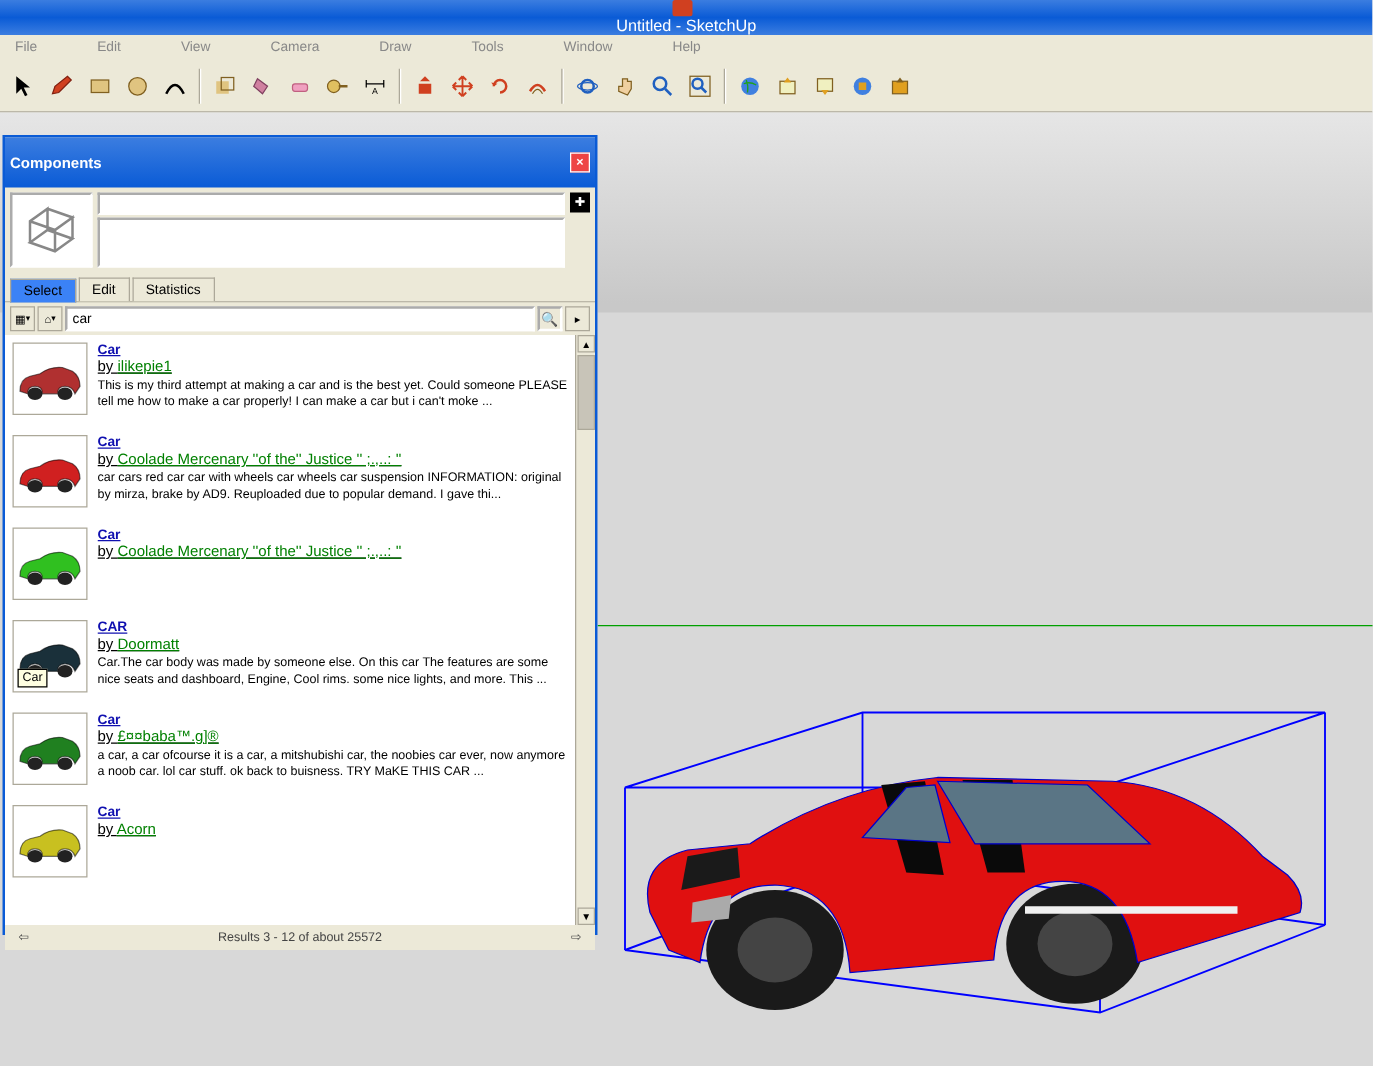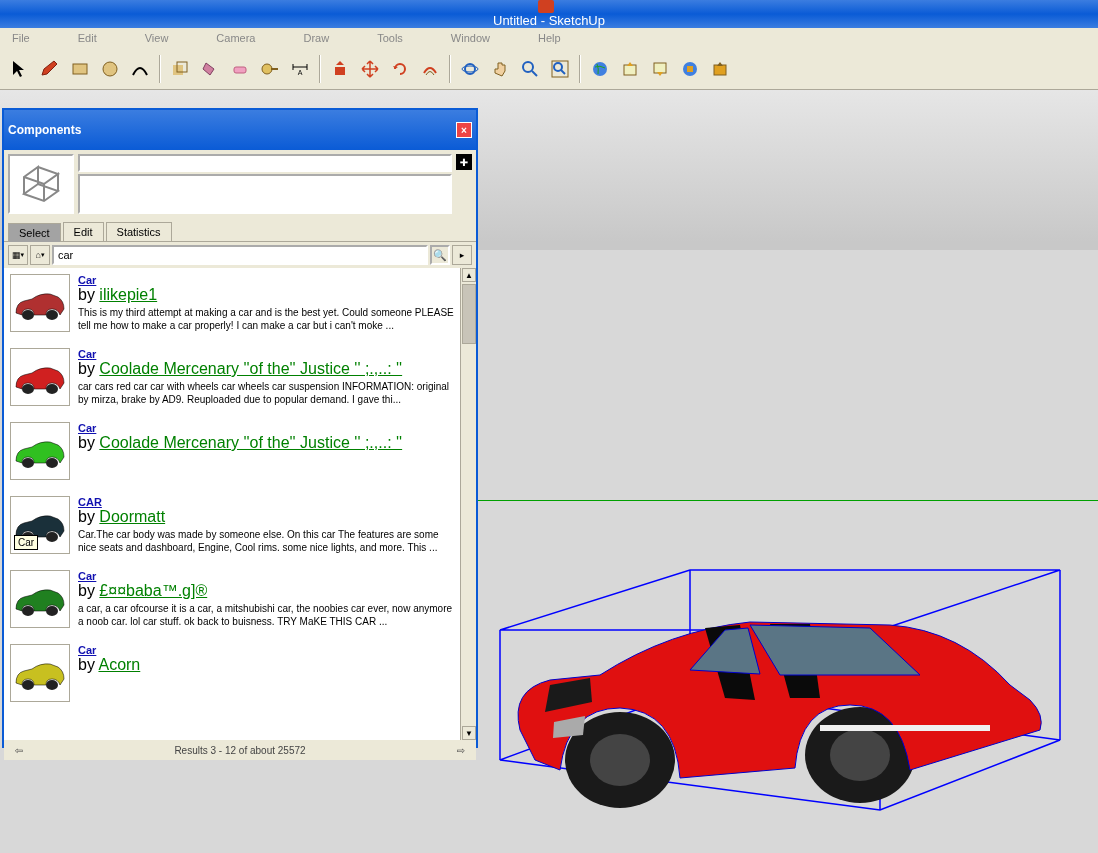--- a/index.html
+++ b/index.html
@@ -29,38 +29,38 @@
 .panel-preview { height: 68px; display: flex; padding: 4px; gap: 4px; }
 .preview-thumb { width: 66px; height: 60px; border: 2px inset #fff; background: #fff; display:flex; align-items:center; justify-content:center; }
 .preview-inputs { flex: 1; display: flex; flex-direction: column; gap: 2px; }
 .preview-input { height: 18px; border: 2px inset #fff; background: #fff; }
 .preview-textarea { flex: 1; border: 2px inset #fff; background: #fff; }
 .preview-side { width: 16px; display:flex; flex-direction:column; gap:2px; }
 .side-btn { width:16px; height:16px; background:#000; color:#fff; display:flex; align-items:center; justify-content:center; font-size:10px; cursor:pointer; }
 
 .panel-tabs { height: 24px; display: flex; align-items: flex-end; padding: 0 4px; border-bottom: 1px solid #aca899; }
 .tab { padding: 3px 10px; border: 1px solid #aca899; border-bottom: none; background: #ece9d8; margin-right: 2px; cursor: pointer; font-size: 11px; }
-.tab.active { background: #a3a3a3; position: relative; top: 1px; font-weight: normal; }
+.tab.active { background: #3b82f6; position: relative; top: 1px; font-weight: normal; }
 
 .search-row { height: 26px; display: flex; align-items: center; padding: 2px 4px; gap: 2px; background: #ece9d8; }
 .search-mini-btn { width: 20px; height: 20px; border: 1px solid #aca899; background: #ece9d8; display: flex; align-items: center; justify-content: center; cursor: pointer; font-size: 9px; }
 .search-input { flex: 1; height: 20px; border: 2px inset #fff; background: #fff; padding: 0 4px; font-size: 11px; }
 .search-go { width: 20px; height: 20px; border: 2px inset #fff; background: #ece9d8; display: flex; align-items: center; justify-content: center; cursor: pointer; }
 
 .results-area { height: 472px; display:flex; }
 .results-list { flex:1; background: #fff; overflow: hidden; }
 .results-scroll { width:16px; background:#ece9d8; border-left:1px solid #aca899; position:relative; }
 .scroll-thumb { position:absolute; top:16px; left:1px; width:14px; height:60px; background:#c8c4b8; border:1px solid #aca899; }
 .scroll-arrow { position:absolute; left:1px; width:14px; height:14px; background:#ece9d8; border:1px solid #aca899; display:flex; align-items:center; justify-content:center; font-size:8px; cursor:pointer; }
 
 .result-item { display: flex; padding: 6px; gap: 8px; min-height: 74px; }
 .result-thumb { width: 60px; height: 58px; border: 1px solid #aca899; background: #fff; flex-shrink: 0; display:flex; align-items:center; justify-content:center; }
 .result-body { flex: 1; overflow: hidden; }
 .result-title { color: #1010b0; text-decoration: underline; font-weight: bold; font-size: 11px; }
-.result-by { font-size: 16px; color: #000; }
+.result-by { font-size: 12px; color: #000; text-decoration: underline; }
 .result-author { color: #008000; text-decoration: underline; }
 .result-desc { font-size: 10px; color: #000; line-height: 1.3; margin-top: 2px; display: -webkit-box; -webkit-line-clamp: 2; -webkit-box-orient: vertical; overflow: hidden; }
 
 .tooltip-label { position:absolute; top:425px; left:10px; background:#ffffe1; border:1px solid #000; padding:1px 3px; font-size:10px; }
 
 .results-footer { height: 20px; display: flex; align-items: center; justify-content: space-between; padding: 0 8px; background: #ece9d8; font-size: 10px; color: #444; }
 .nav-arrow { width:14px; height:14px; display:flex; align-items:center; justify-content:center; cursor:pointer; }
 </style>
 </head>
 <body>

